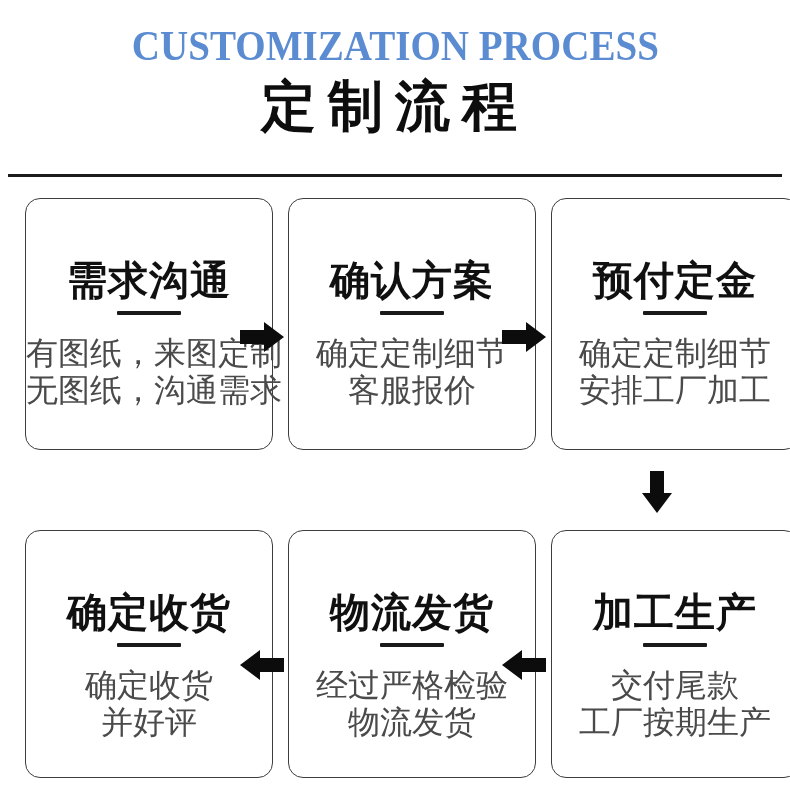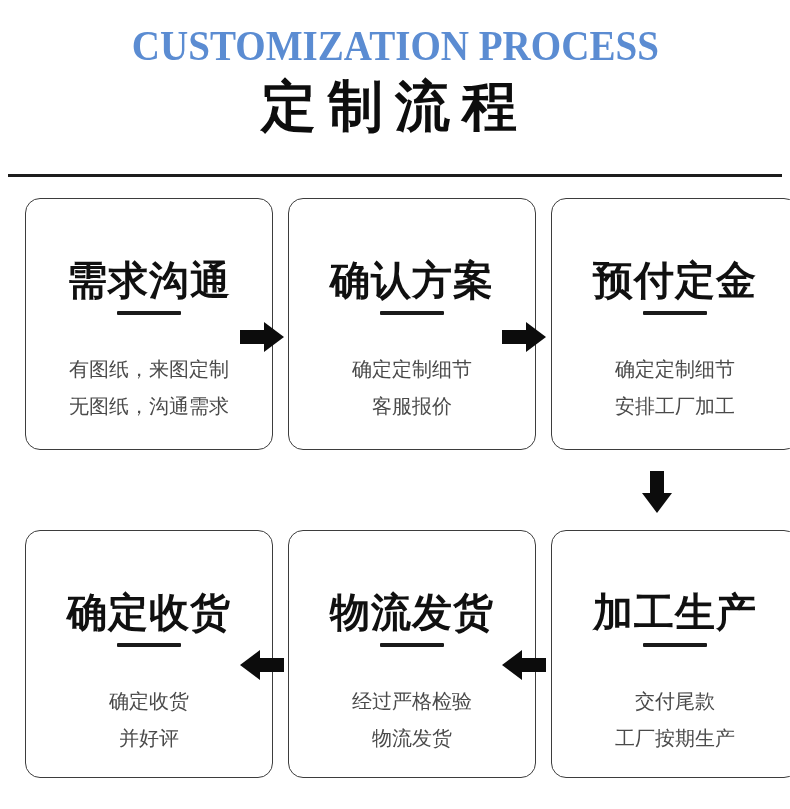--- a/index.html
+++ b/index.html
@@ -57,25 +57,24 @@
     position:absolute;top:112px;left:50%;
     transform:translateX(-50%);
     width:64px;height:4px;
     background:#1a1a1a;
     border-radius:1px;
   }
   .box-lines{
     position:absolute;top:136px;left:0;right:0;
     text-align:center;
     font-family:"Liberation Sans",sans-serif;
-    font-size:20px;font-weight:300;
+    font-size:32px;font-weight:300;
     color:#4a4a4a;
     line-height:37px;
     white-space:nowrap;
-    margin-top:16px;
   }
   .arrow{position:absolute;line-height:0;}
   .arrow svg path{fill:#0c0c0c;}
   .ar1{left:240px;top:322px;}
   .ar2{left:502px;top:322px;}
   .ad1{left:642px;top:471px;}
   .al1{left:502px;top:650px;}
   .al2{left:240px;top:650px;}
 </style>
 </head>

